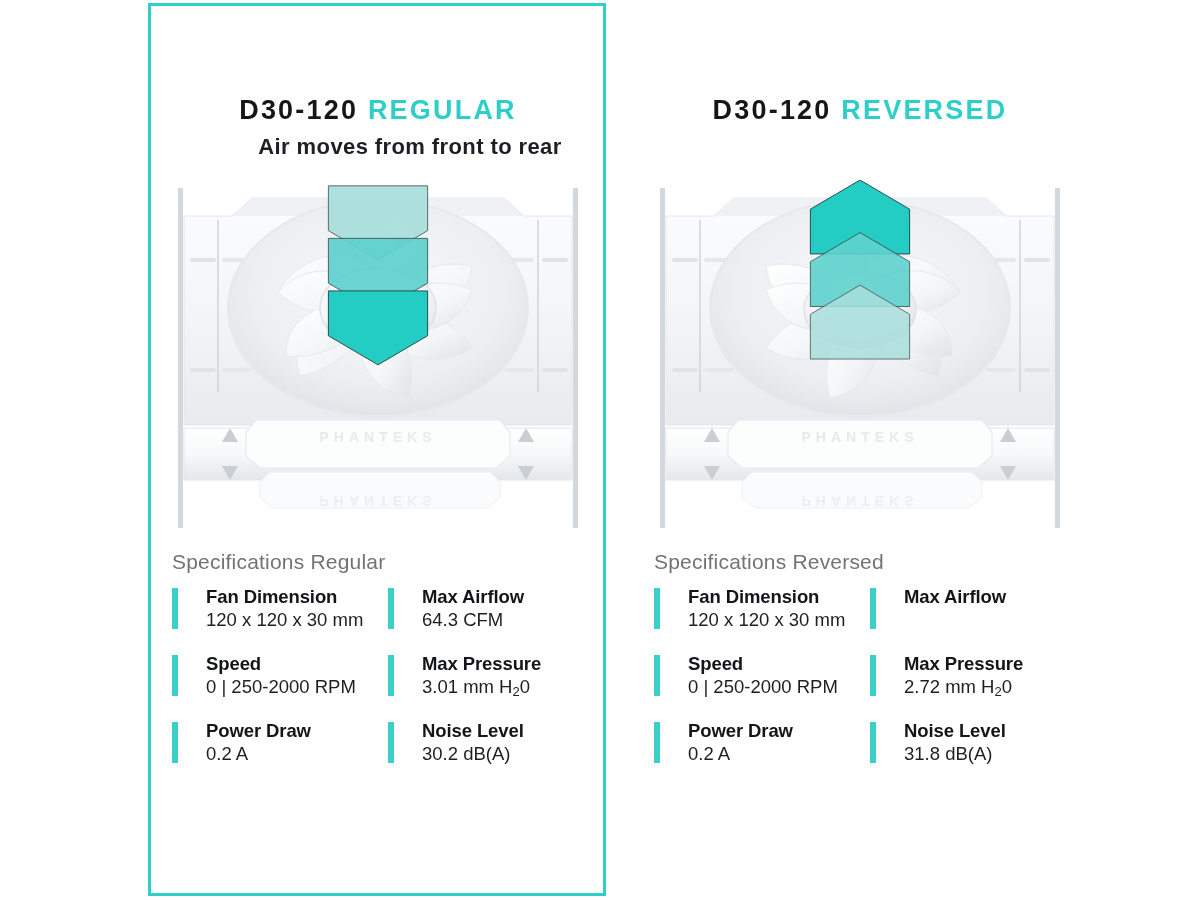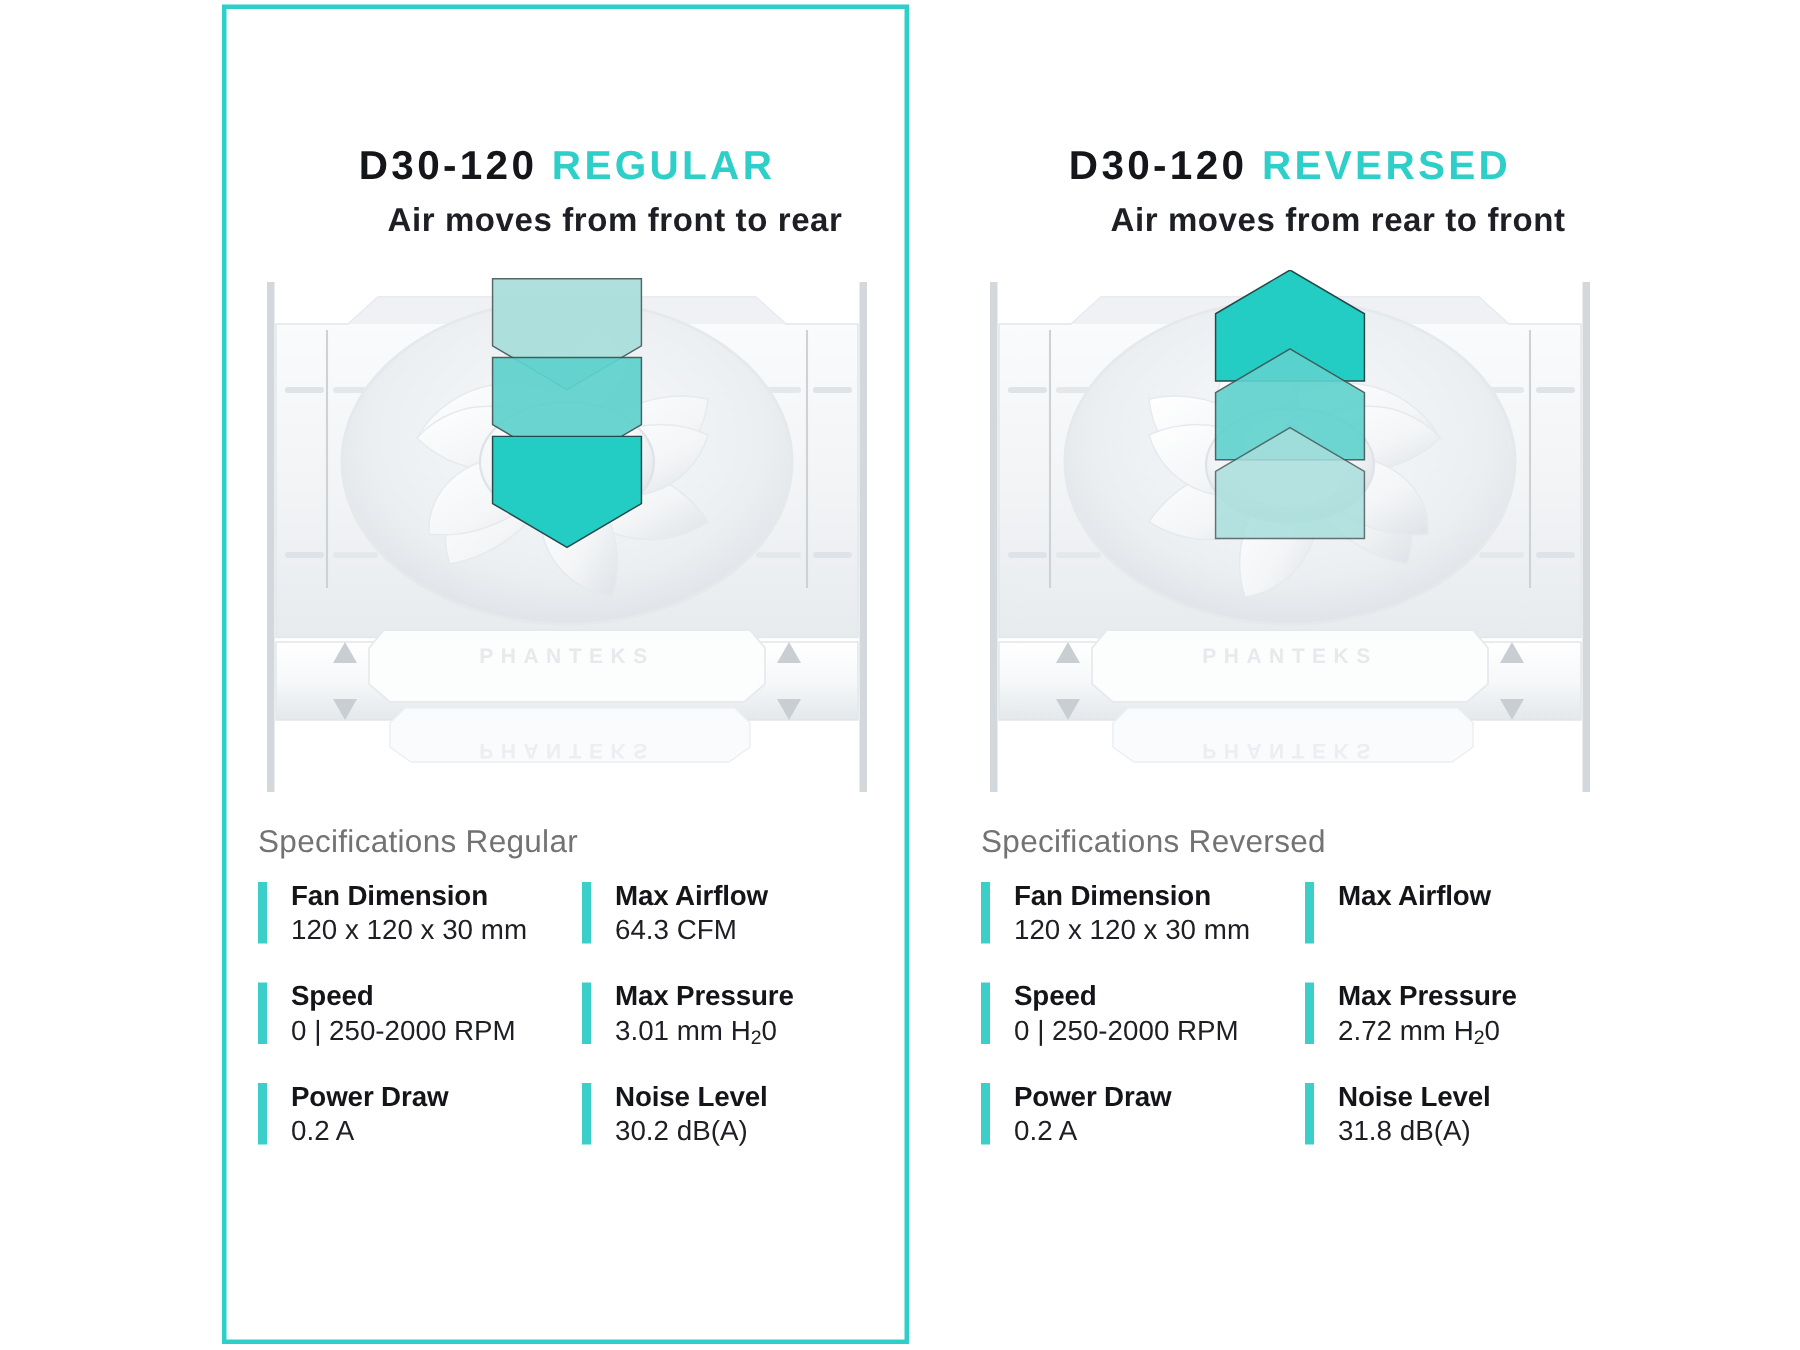--- a/index.html
+++ b/index.html
@@ -114,21 +114,21 @@
     left: 24px;
     top: 585px;
     width: 424px;
     display: grid;
     grid-template-columns: 216px 208px;
     grid-auto-rows: 67px;
   }
 
   .spec-item {
     position: relative;
-    padding-left: 22px;
+    padding-left: 34px;
   }
   .spec-bar {
     position: absolute;
     left: 0;
     top: 3px;
     width: 6px;
     height: 41px;
     background: #3ccfc9;
   }
   .spec-label {
@@ -311,21 +311,20 @@
   </div>
 
   <div class="panel panel-right">
     <div class="panel-inner">
 
       <div class="title">
         <span>D30-120</span>
         <span class="accent">REVERSED</span>
       </div>
 
-      <div class="subtitle">Air moves from rear to front</div>
 
       <div class="photo">
         <svg class="fan-svg" viewBox="0 0 436 355">
           <defs>
             <linearGradient id="frameGradR" x1="0" y1="0" x2="0" y2="1">
               <stop offset="0%" stop-color="#fbfcfd"></stop>
               <stop offset="55%" stop-color="#f2f4f6"></stop>
               <stop offset="100%" stop-color="#e8ebee"></stop>
             </linearGradient>
             <radialGradient id="hubGradR" cx="0.45" cy="0.3" r="0.8">

